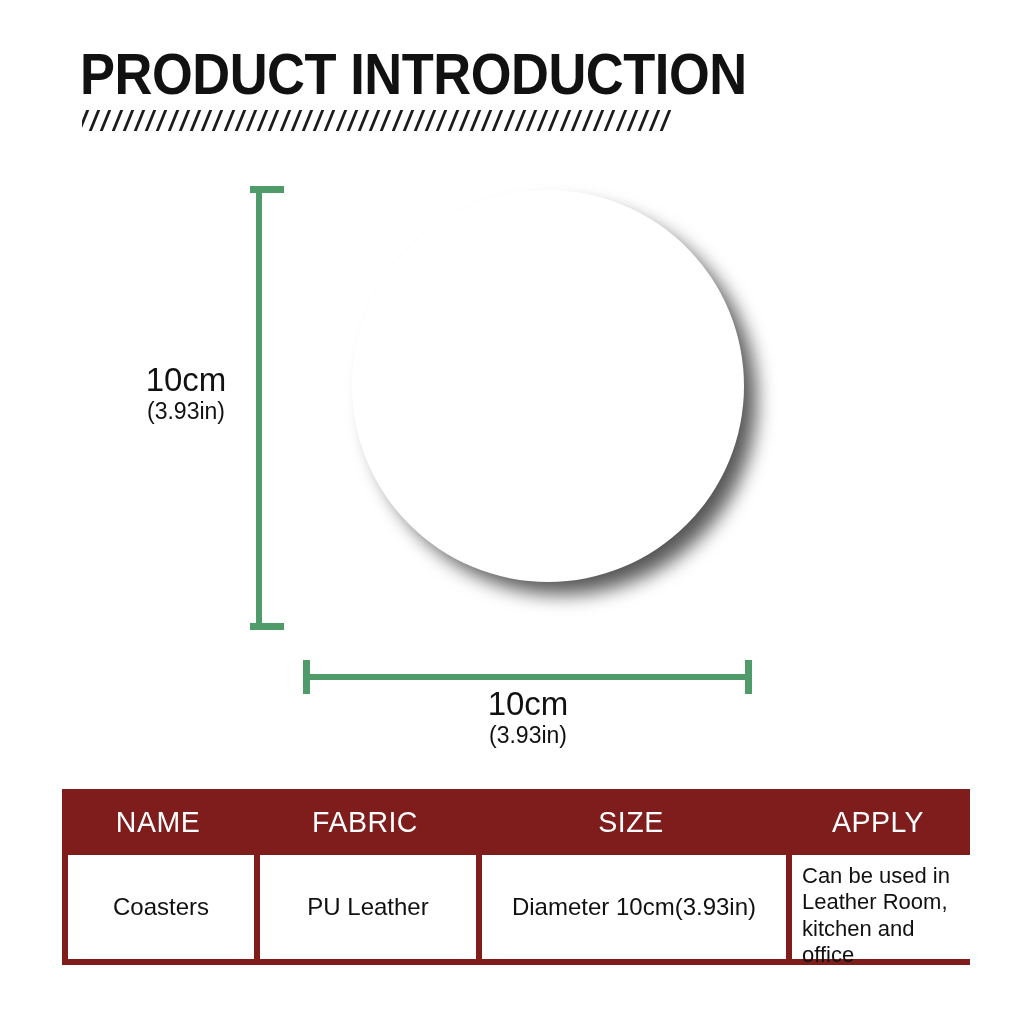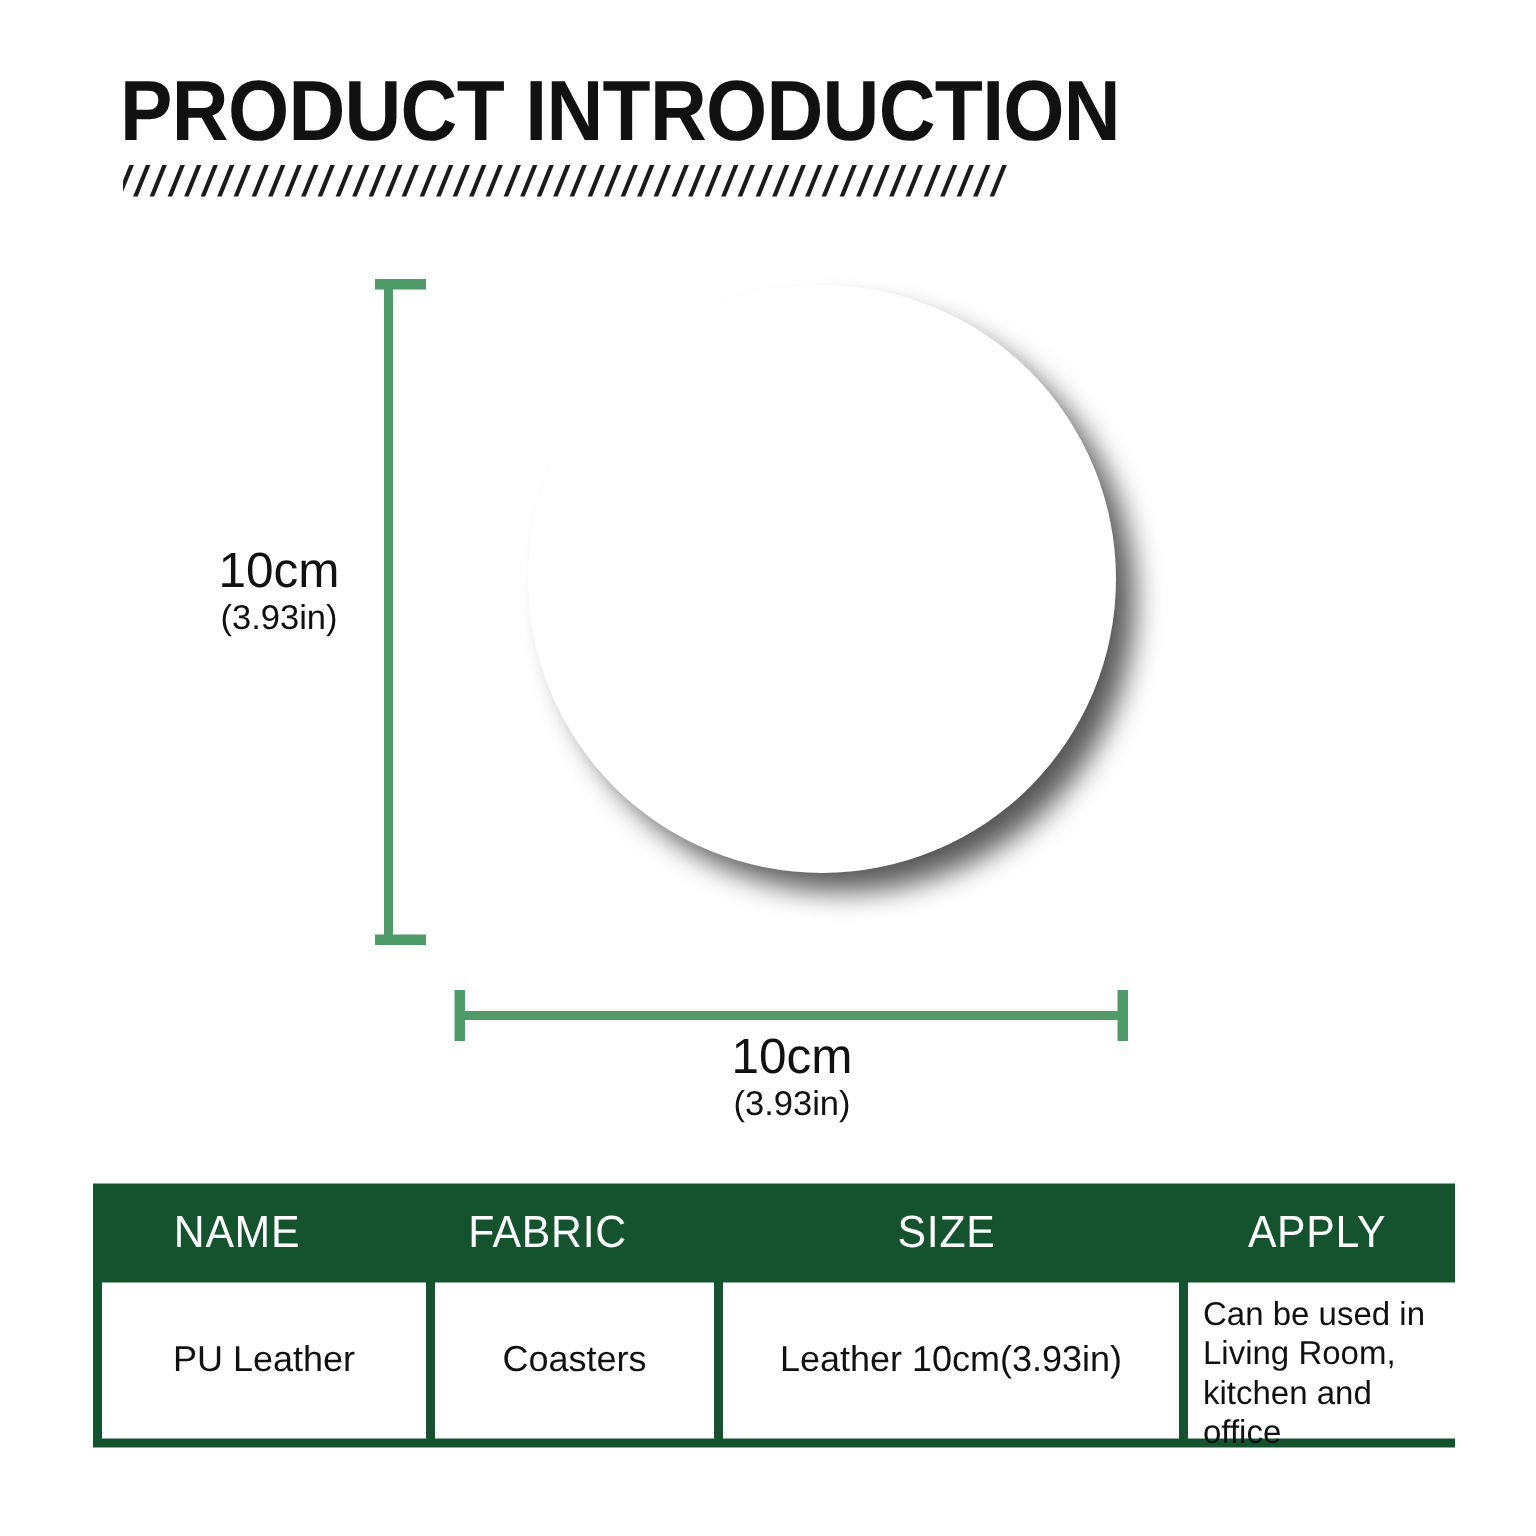--- a/index.html
+++ b/index.html
@@ -146,21 +146,21 @@
     top: 686px;
     width: 240px;
   }
 
   
   #spec-table {
     position: absolute;
     left: 62px;
     top: 789px;
     width: 908px;
-    background: #14532d;
+    background: #7f1d1d;
   }
   #spec-header {
     display: flex;
     height: 66px;
   }
   #spec-header .hcell {
     display: flex;
     align-items: center;
     justify-content: center;
     font-family: "Liberation Sans Narrow", "Liberation Sans", sans-serif;
@@ -294,18 +294,18 @@
 </div>
 
 <div id="spec-table">
   <div id="spec-header">
     <div class="hcell col-0">NAME</div>
     <div class="hcell col-1">FABRIC</div>
     <div class="hcell col-2">SIZE</div>
     <div class="hcell col-3">APPLY</div>
   </div>
   <div id="spec-body">
+    <div class="bcell col-0">Coasters</div>
     <div class="bcell col-1">PU Leather</div>
-    <div class="bcell col-0">Coasters</div>
-    <div class="bcell col-2">Leather 10cm(3.93in)</div>
-    <div class="bcell col-3 wrap-left">Can be used in Living Room, kitchen and office</div>
+    <div class="bcell col-2">Diameter 10cm(3.93in)</div>
+    <div class="bcell col-3 wrap-left">Can be used in Leather Room, kitchen and office</div>
   </div>
 </div>
 
 </body></html>

